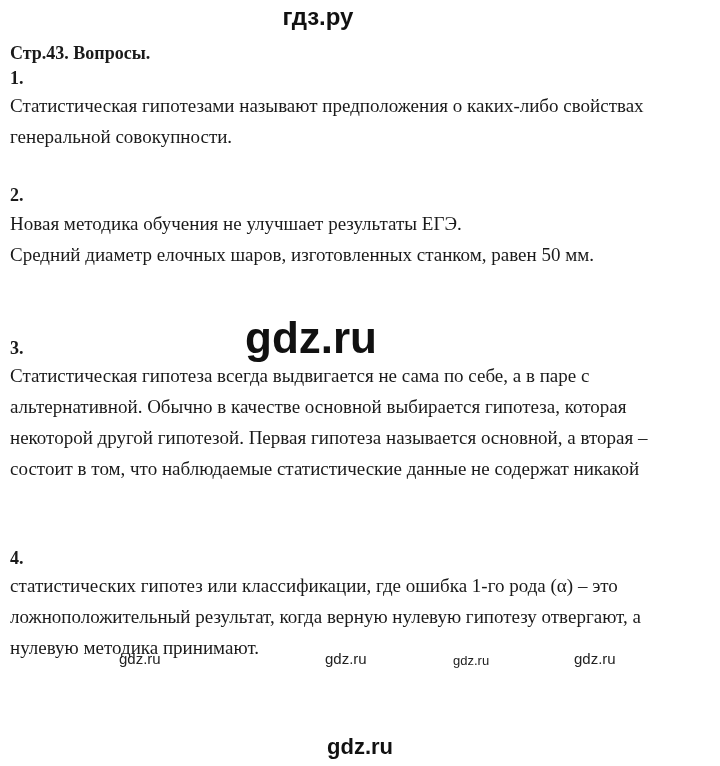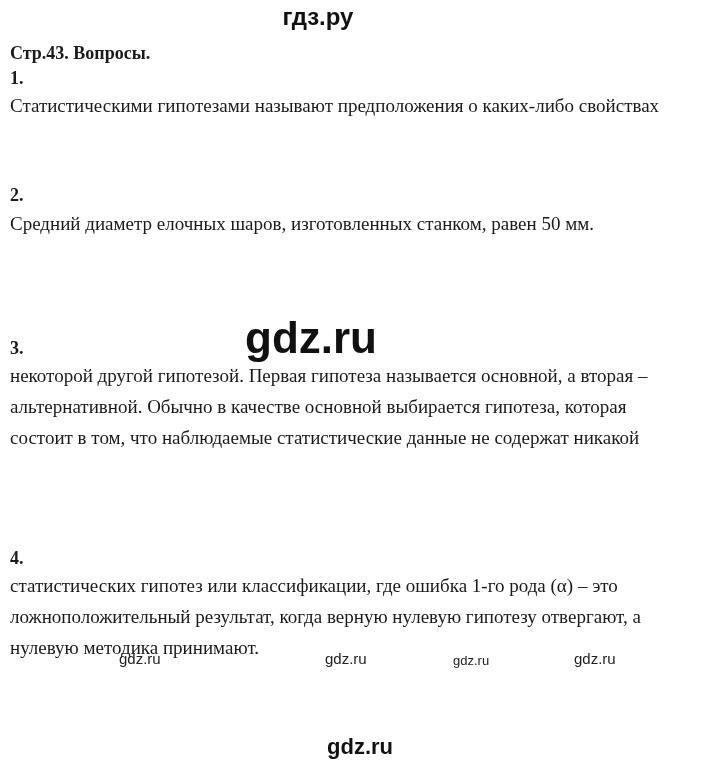--- a/index.html
+++ b/index.html
@@ -40,32 +40,35 @@
 </head>
 <body>
 
 <div class="site-header">гдз.ру</div>
 
 <div class="content">
   <div class="page-title">Стр.43. Вопросы.</div>
 
   <div class="num" style="top:37px">1.</div>
   <div class="para" style="top:60px">
-    <div>Статистическими гипотезами называют предположения о каких-либо свойствах</div>
+    <div>Статистическая гипотезами называют предположения о каких-либо свойствах</div>
+    <div>генеральной совокупности.</div>
   </div>
 
   <div class="num" style="top:154px">2.</div>
   <div class="para" style="top:178px">
+    <div>Новая методика обучения не улучшает результаты ЕГЭ.</div>
     <div>Средний диаметр елочных шаров, изготовленных станком, равен 50 мм.</div>
   </div>
 
   <div class="num" style="top:307px">3.</div>
   <div class="para" style="top:330px">
+    <div>Статистическая гипотеза всегда выдвигается не сама по себе, а в паре с</div>
+    <div>альтернативной. Обычно в качестве основной выбирается гипотеза, которая</div>
     <div>некоторой другой гипотезой. Первая гипотеза называется основной, а вторая –</div>
-    <div>альтернативной. Обычно в качестве основной выбирается гипотеза, которая</div>
     <div>состоит в том, что наблюдаемые статистические данные не содержат никакой</div>
   </div>
 
   <div class="num" style="top:517px">4.</div>
   <div class="para" style="top:540px">
     <div>статистических гипотез или классификации, где ошибка 1-го рода (α) – это</div>
     <div>ложноположительный результат, когда верную нулевую гипотезу отвергают, а</div>
     <div>нулевую методика принимают.</div>
   </div>
 </div>

